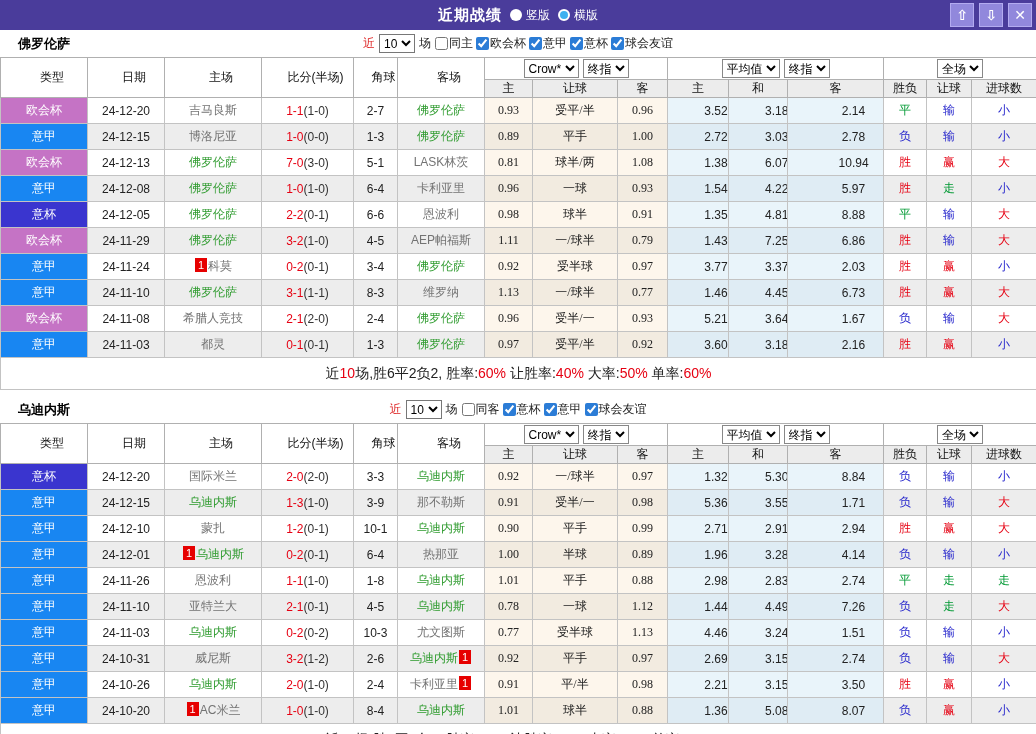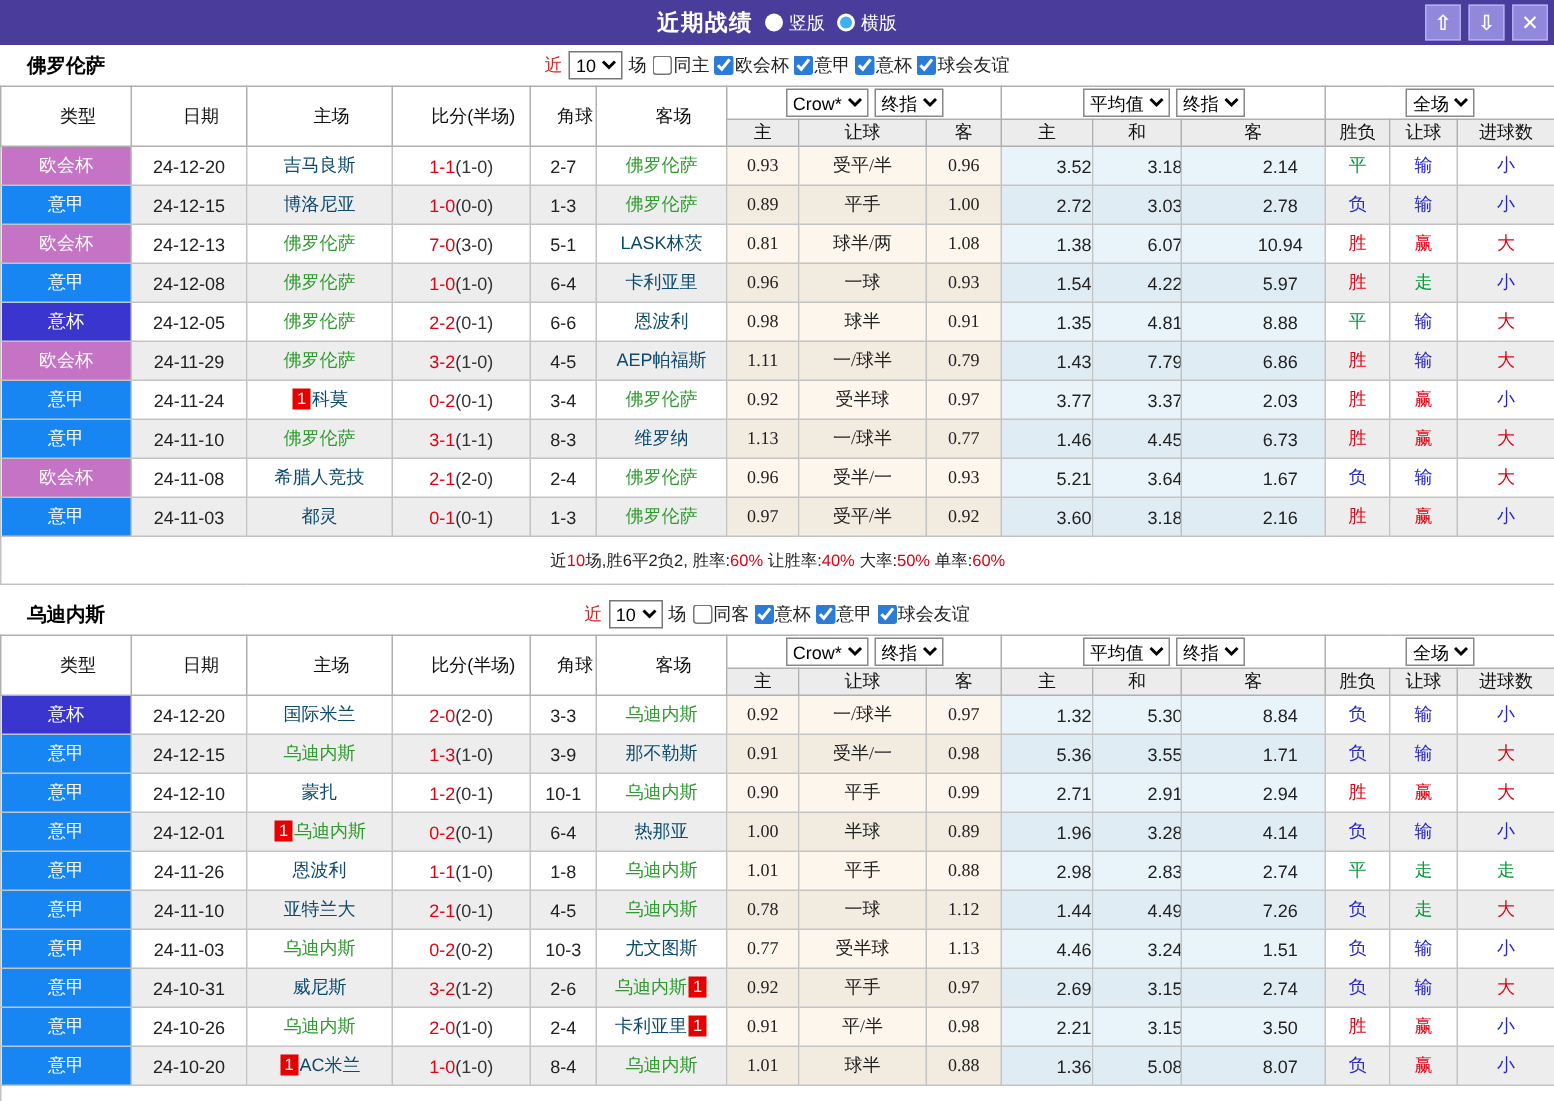--- a/index.html
+++ b/index.html
@@ -39,24 +39,24 @@
   tbody td { height:26px; font-size:12px; color:#222; background:#fff; }
   tbody tr:nth-child(even) td { background:#ededed; }
   td.odds  { background:#fdf6ec !important;font-family:Liberation Serif, serif; }
   td.avg   { background:#e9f4fa !important;padding-left:36px; }
   tbody tr:nth-child(even) td.odds { background:#f2ebe0 !important; }
   tbody tr:nth-child(even) td.avg  { background:#dfecf4 !important; }
   td.type { color:#fff; }
   td.score .ft { color:#e60012; }
   td.score .ht { color:#333; }
   .team-self { color:#2e9b2e; }
-  .team-opp  { color:#0c4a6e; }
+  .team-opp  { color:#737373; }
   .badge { display:inline-block; background:#e60000; color:#fff; font-size:11px; line-height:14px; padding:0 3px; margin:0 1px; vertical-align:1px; }
   .res-r { color:#e60012; } .res-g { color:#009933; } .res-b { color:#2626cc; }
-  tr.summary td { height:32px; background:#fff !important; font-size:11px; color:#222; }
+  tr.summary td { height:32px; background:#fff !important; font-size:14px; color:#222; }
   tr.summary .seg-r { color:#e60012; }
 </style>
 </head>
 <body>
 
 <div class="titlebar">
   <div class="title-group">
     <span class="app-title">近期战绩</span>
     <span class="radio-opt">
       <span class="radio-dot"></span>
@@ -234,21 +234,21 @@
           <td class="type" style="background:#c573c5">欧会杯</td>
           <td>24-11-29</td>
           <td><span class="team-self">佛罗伦萨</span></td>
           <td class="score"><span class="ft">3-2</span><span class="ht">(1-0)</span></td>
           <td>4-5</td>
           <td><span class="team-opp">AEP帕福斯</span></td>
           <td class="odds">1.11</td>
           <td class="odds">一/球半</td>
           <td class="odds">0.79</td>
           <td class="avg">1.43</td>
-          <td class="avg">7.79</td>
+          <td class="avg">7.25</td>
           <td class="avg">6.86</td>
           <td class="res-r">胜</td>
           <td class="res-b">输</td>
           <td class="res-r">大</td>
         </tr>
         <tr>
           <td class="type" style="background:#1886f2">意甲</td>
           <td>24-11-24</td>
           <td><span class="badge">1</span><span class="team-opp">科莫</span></td>
           <td class="score"><span class="ft">0-2</span><span class="ht">(0-1)</span></td>

